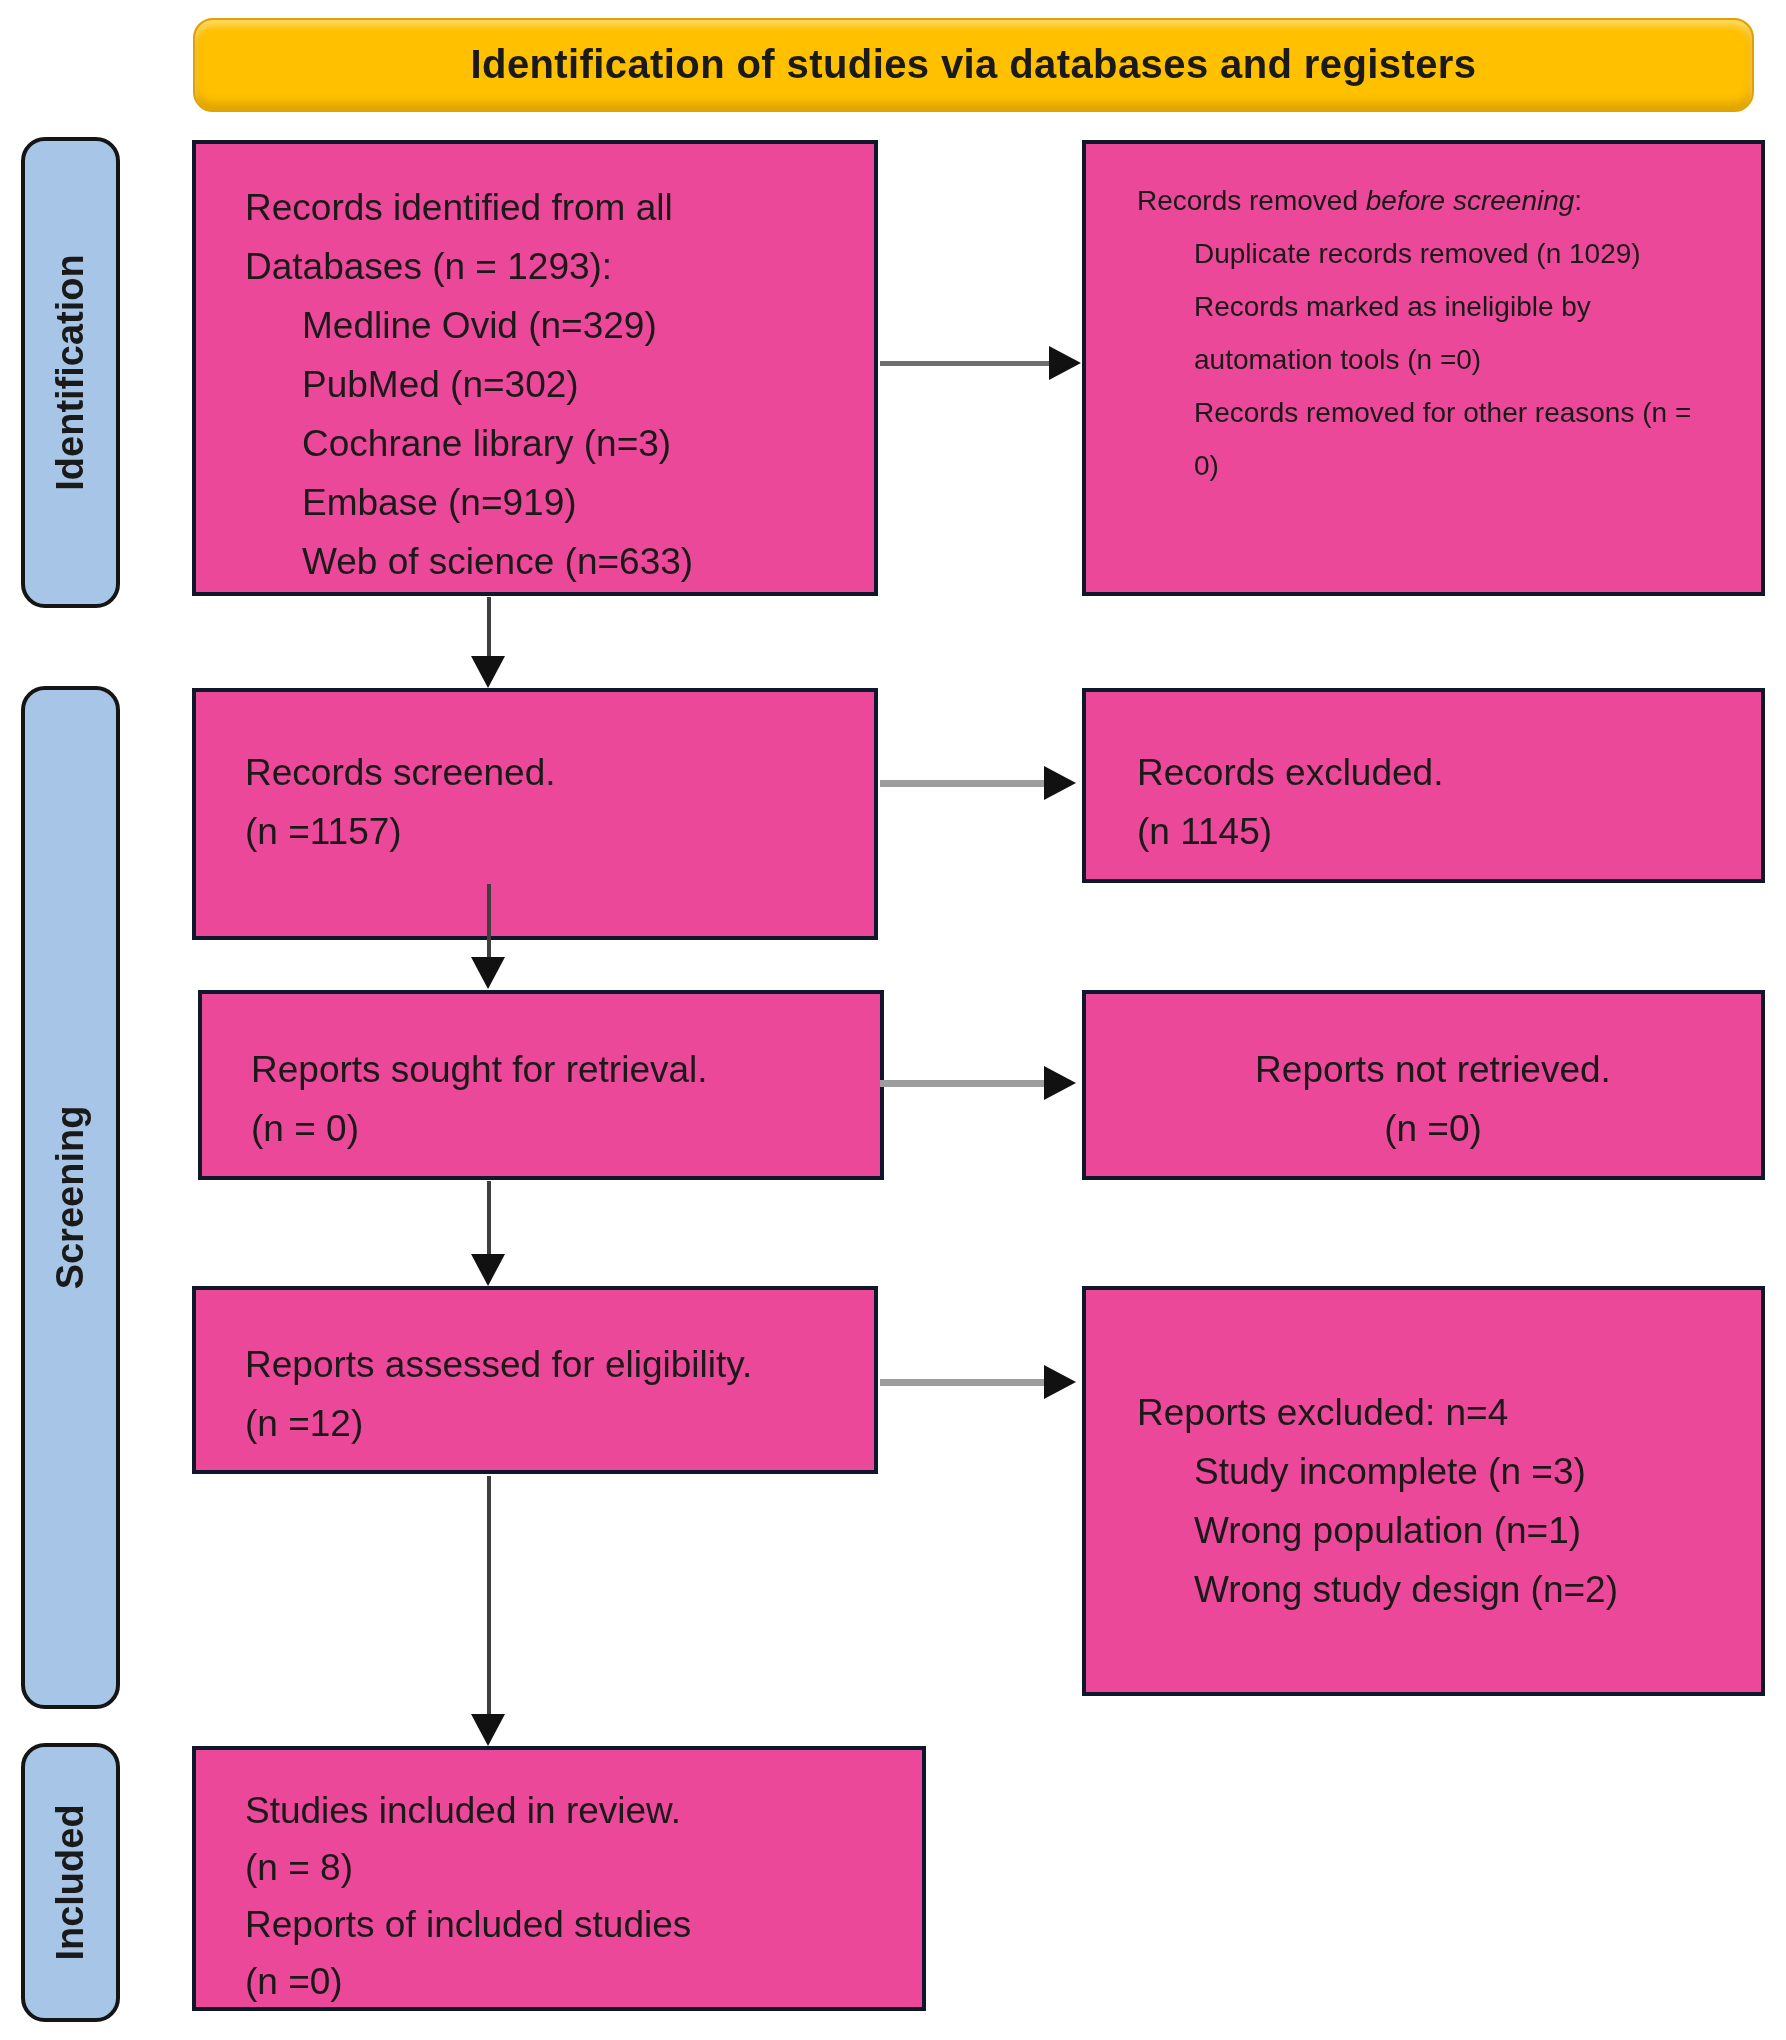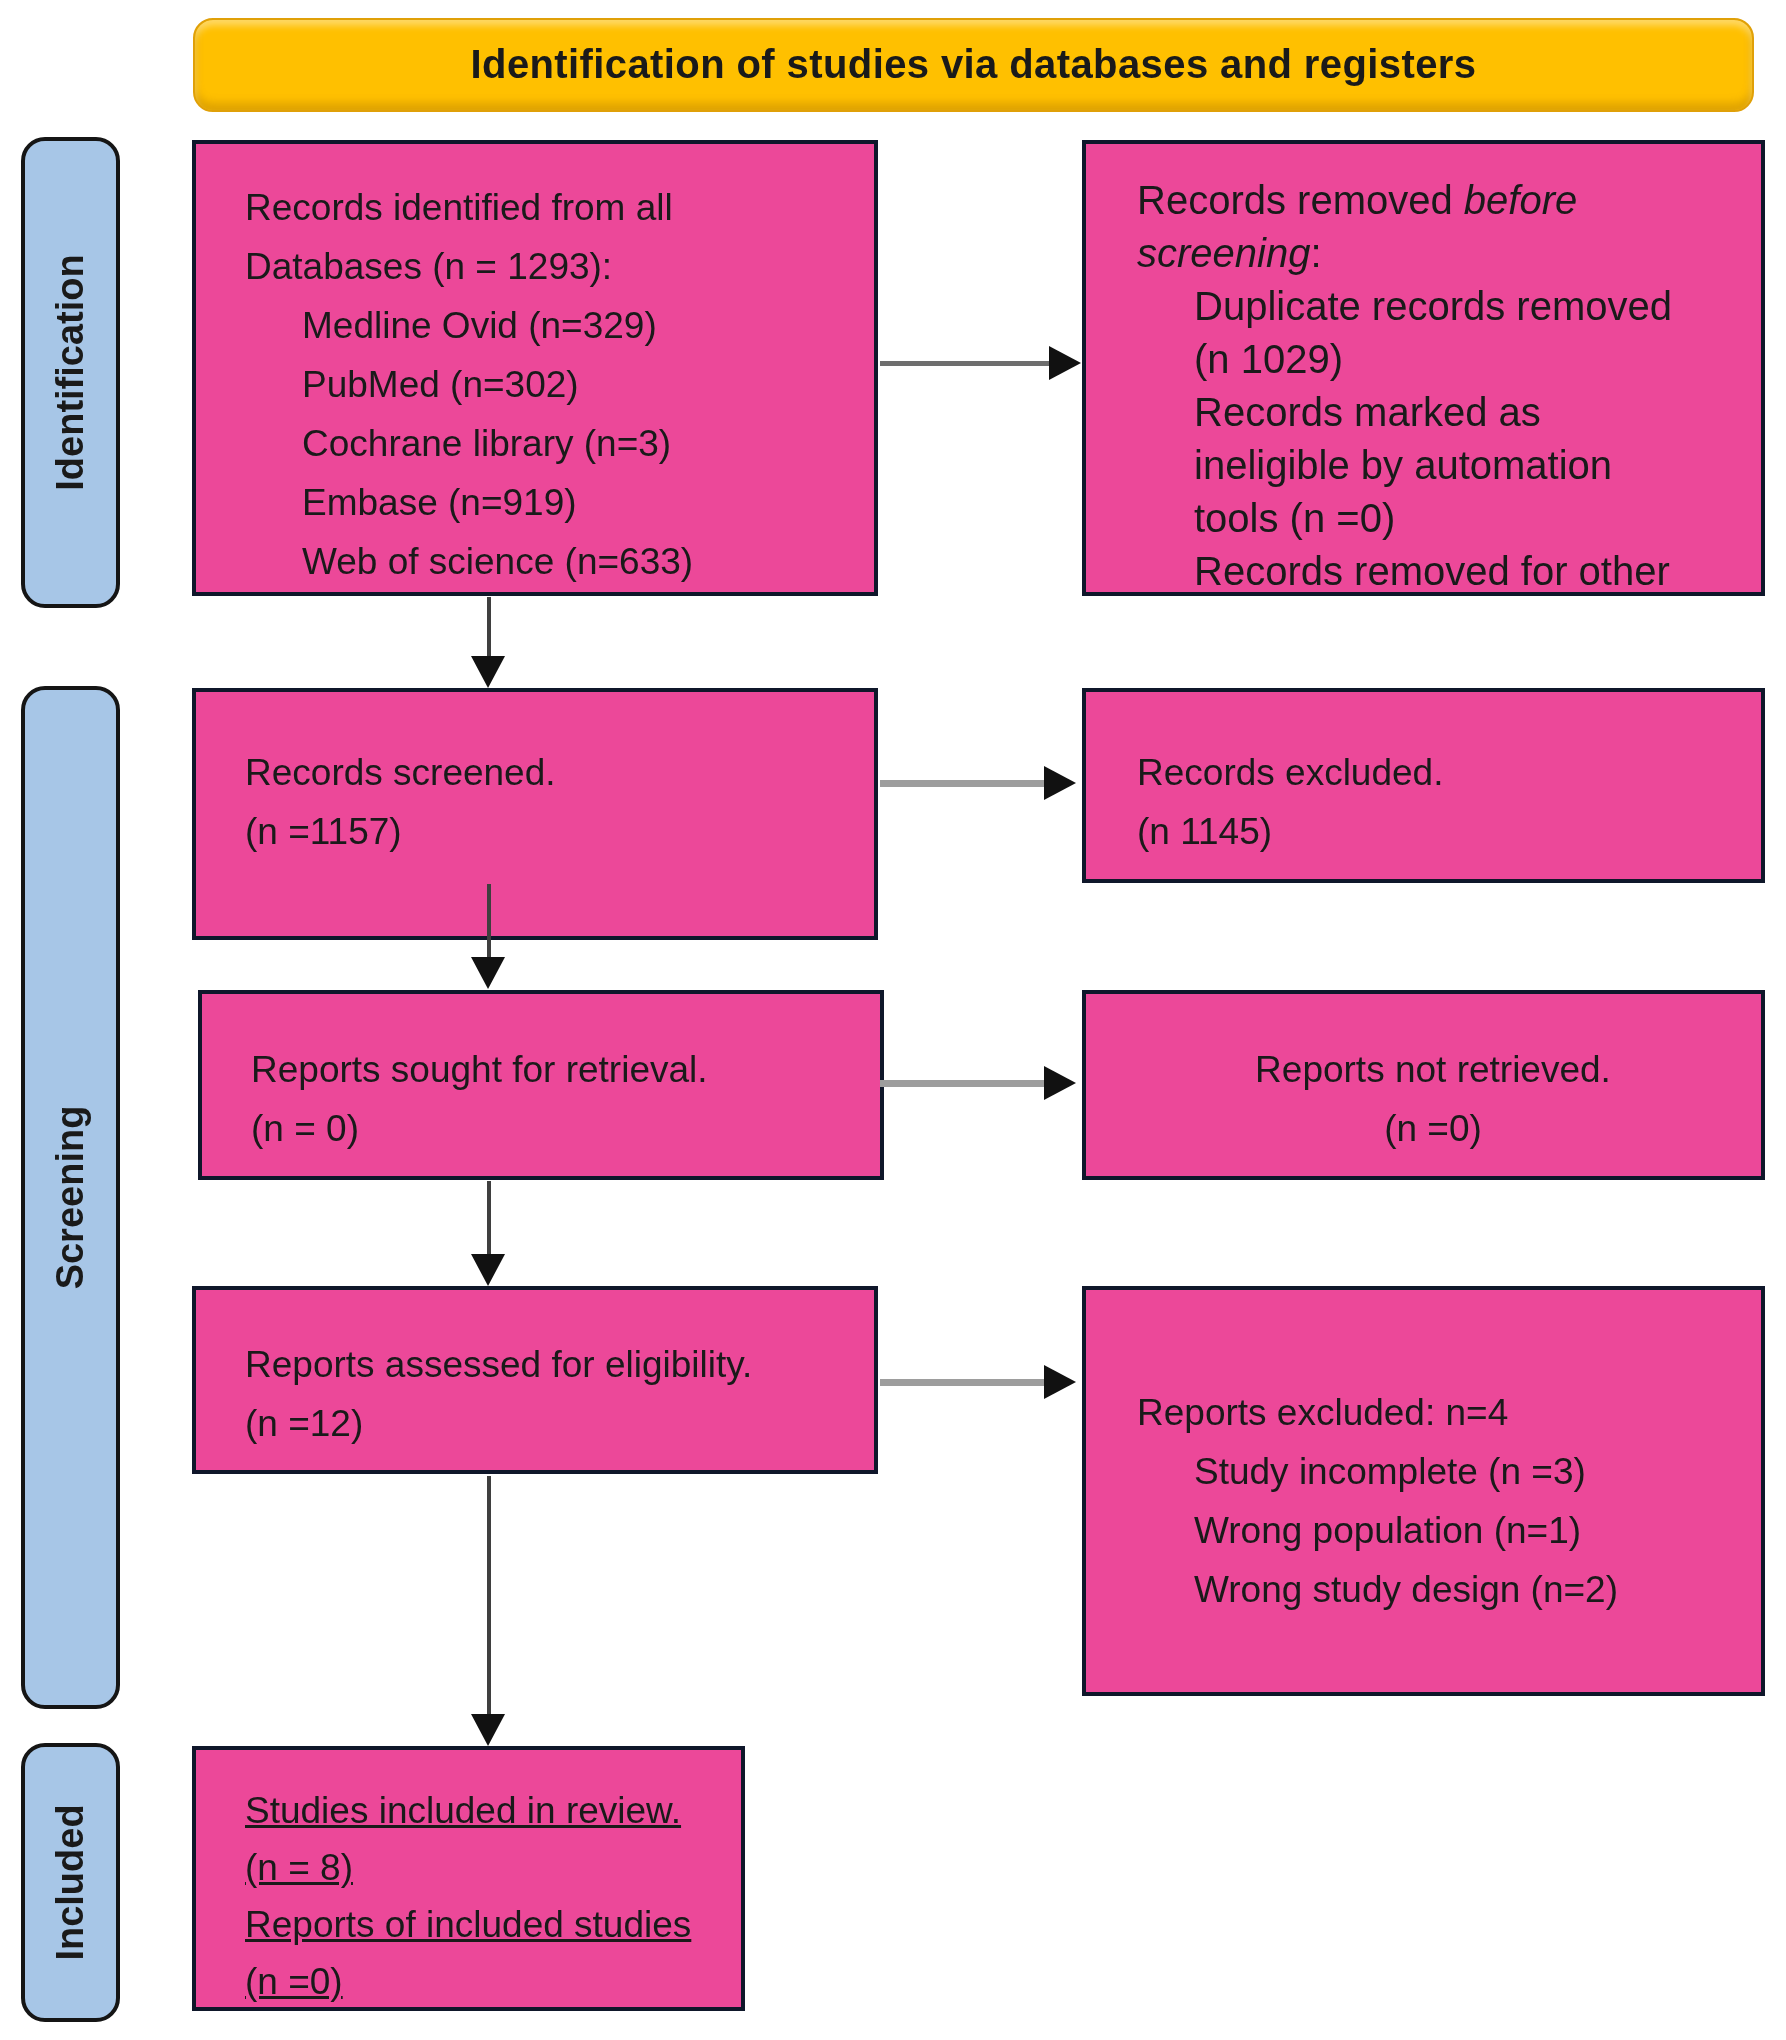--- a/index.html
+++ b/index.html
@@ -39,21 +39,21 @@
   
   .box{
     position:absolute;
     background:#ec4899;
     border:4px solid #0f172a;
     box-sizing:border-box;
     overflow:hidden;
   }
   .box p{margin:0;font-size:37px;line-height:59px;}
   .indent{padding-left:57px;}
-  .tight p{font-size:40px;line-height:53px;}
+  .tight p{font-size:28px;line-height:53px;}
   .b5 p{line-height:57px;}
   
   .harrow{position:absolute;height:35px;}
   .harrow .shaft{position:absolute;top:15px;height:4.8px;background:#6e6e6e;}
   .harrow.gray .shaft{top:14.4px;height:6.4px;background:#9d9d9d;}
   .harrow .head{
     position:absolute;top:0;width:0;height:0;
     border-top:17.6px solid transparent;
     border-bottom:17.6px solid transparent;
     border-left:32px solid #111;
@@ -128,21 +128,21 @@
     <p>(n =12)</p>
   </div>
 
   <div class="box" style="left:1082px;top:1286px;width:683px;height:410px;padding:93px 32px 0 51px;">
     <p>Reports excluded: n=4</p>
     <p class="indent">Study incomplete (n =3)</p>
     <p class="indent">Wrong population (n=1)</p>
     <p class="indent">Wrong study design (n=2)</p>
   </div>
 
-  <div class="box b5" style="left:192px;top:1746px;width:553px;height:265px;padding:32px 32px 8px 49px;text-decoration:underline;">
+  <div class="box b5" style="left:192px;top:1746px;width:734px;height:265px;padding:32px 32px 8px 49px;">
     <p>Studies included in review.</p>
     <p>(n = 8)</p>
     <p>Reports of included studies</p>
     <p>(n =0)</p>
   </div>
 
   <div class="harrow" style="left:880px;top:346px;width:202px;">
     <div class="shaft" style="left:0;width:169px;"></div>
     <div class="head" style="left:169px;"></div>
   </div>

